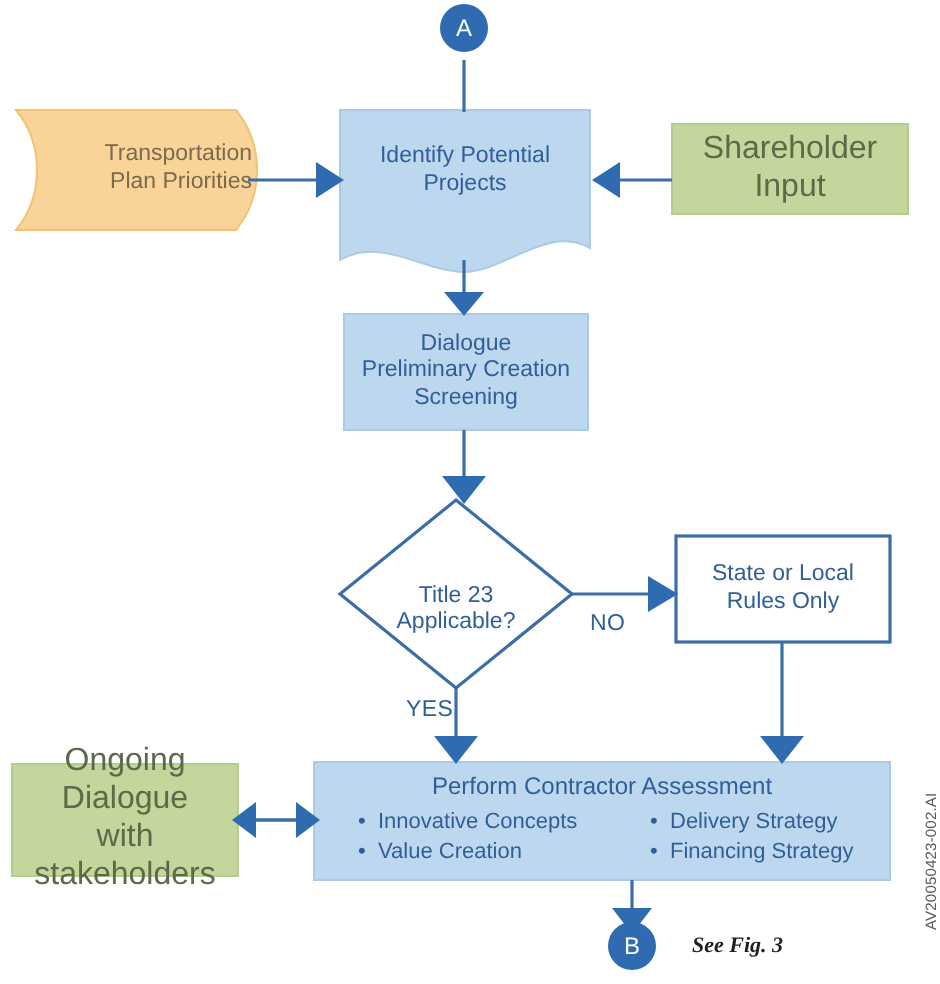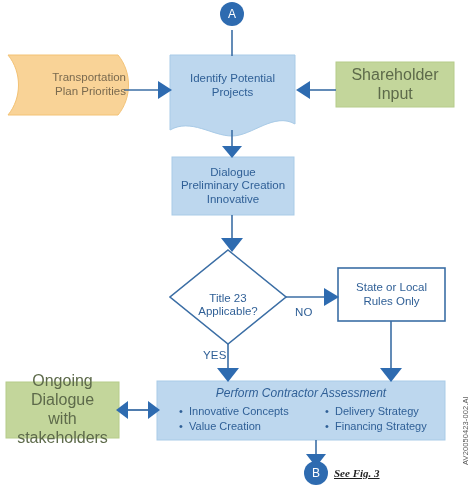--- a/index.html
+++ b/index.html
@@ -177,41 +177,41 @@
     <span>Projects</span>
   </div>
 
   <div class="node-label green-text" style="left:336px; top:62px; width:118px; height:45px;">
     <span>Shareholder Input</span>
   </div>
 
   <div class="node-label blue-text" style="left:172px; top:157px; width:122px; height:58px;">
     <span>Dialogue</span>
     <span>Preliminary Creation</span>
-    <span>Innovative</span>
+    <span>Screening</span>
   </div>
 
   <div class="node-label blue-text" style="left:178px; top:275px; width:100px; height:44px;justify-content:flex-end;">
     <span>Title 23</span>
     <span>Applicable?</span>
   </div>
 
   <div class="node-label green-text" style="left:6px; top:382px; width:113px; height:56px;">
     <span>Ongoing Dialogue</span>
     <span>with</span>
     <span>stakeholders</span>
   </div>
 
   <div class="node-label blue-text" style="left:338px; top:268px; width:107px; height:53px;">
     <span>State or Local</span>
     <span>Rules Only</span>
   </div>
 
   <div style="position:absolute; left:157px; top:381px; width:288px; height:59px;">
-    <div class="assess-title" style="top:5px;font-style:italic;">Perform Contractor Assessment</div>
+    <div class="assess-title" style="top:5px;">Perform Contractor Assessment</div>
 
     <div class="bullet-col" style="left:22px; top:24px;">
       <div class="bullet-row">
         <span class="bullet-dot">•</span>
         <span>Innovative Concepts</span>
       </div>
       <div class="bullet-row">
         <span class="bullet-dot">•</span>
         <span>Value Creation</span>
       </div>
@@ -228,17 +228,17 @@
       </div>
     </div>
   </div>
 
   <div class="edge-label" style="left:295px; top:258px;margin-top:48px;">NO</div>
   <div class="edge-label" style="left:203px; top:349px;">YES</div>
 
   <div class="marker-letter" style="left:220px; top:7px;">A</div>
   <div class="marker-letter" style="left:304px; top:466px;">B</div>
 
-  <div class="see-fig" style="left:334px; top:467px;text-decoration:underline;">See Fig. 3</div>
+  <div class="see-fig" style="left:346px; top:467px;">See Fig. 3</div>
 
   <div class="vertical-code" style="left:461px; top:465px;">AV20050423-002.AI</div>
 
 </div>
 
 </body></html>

